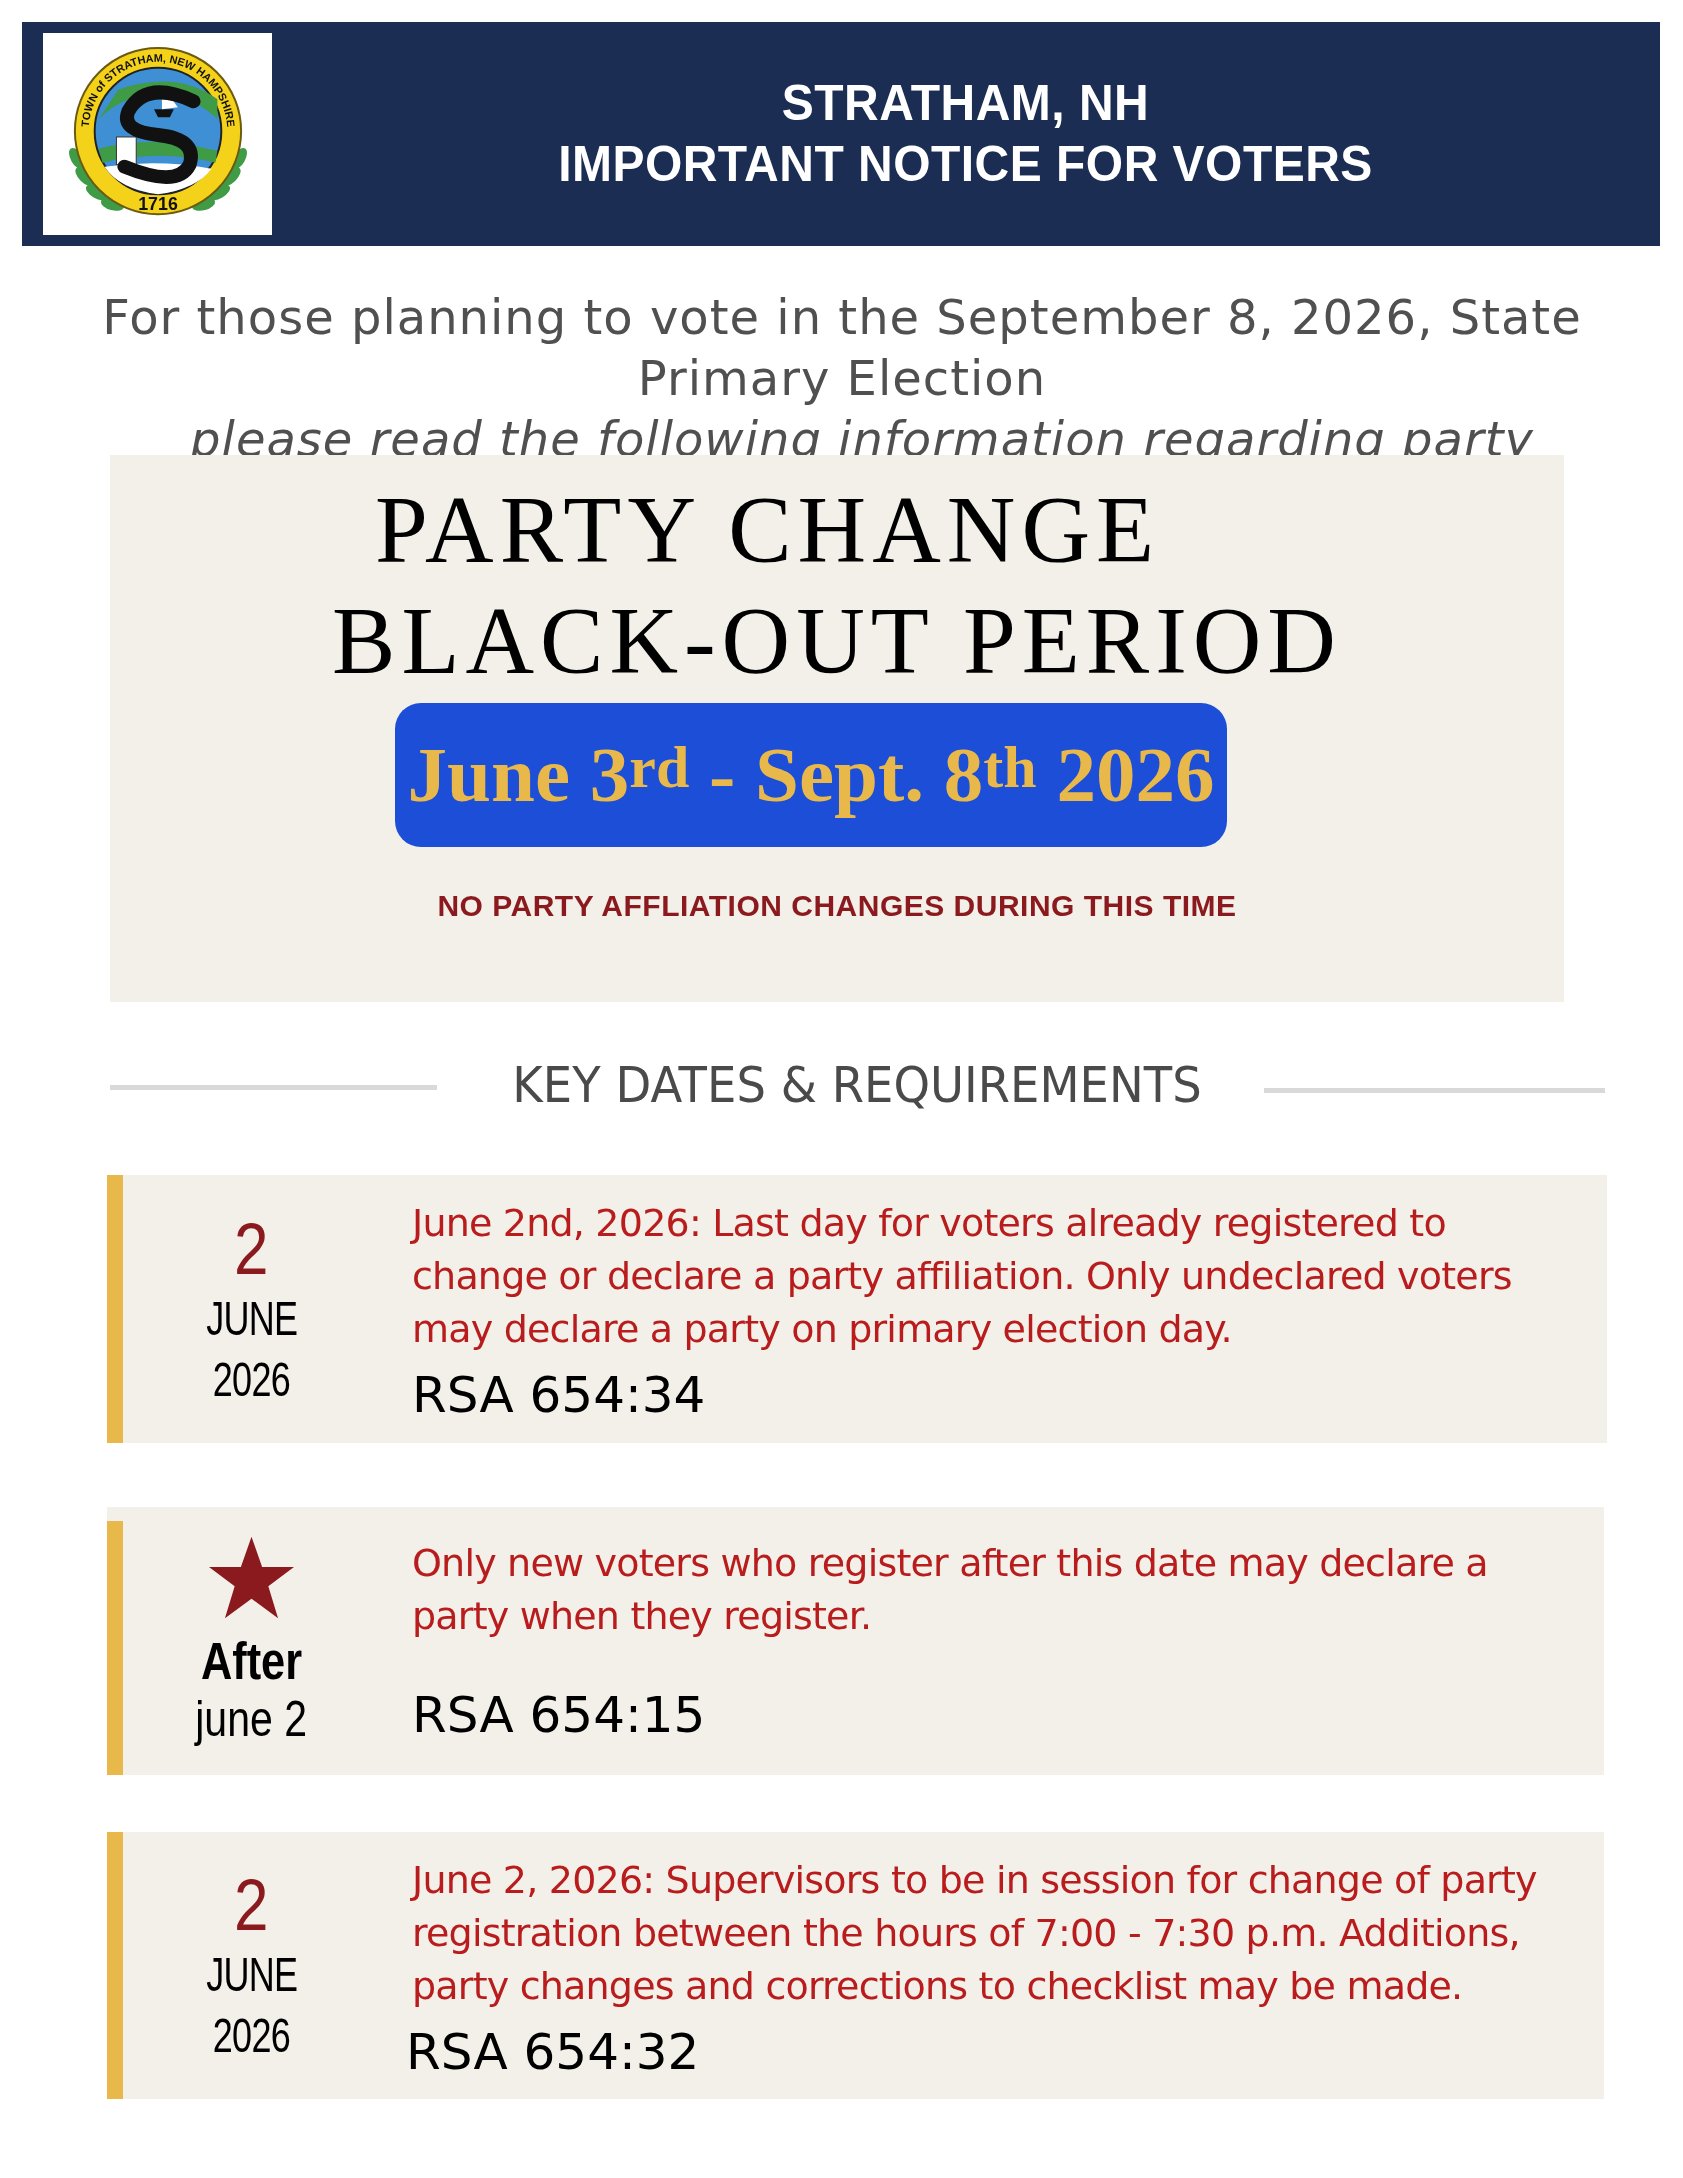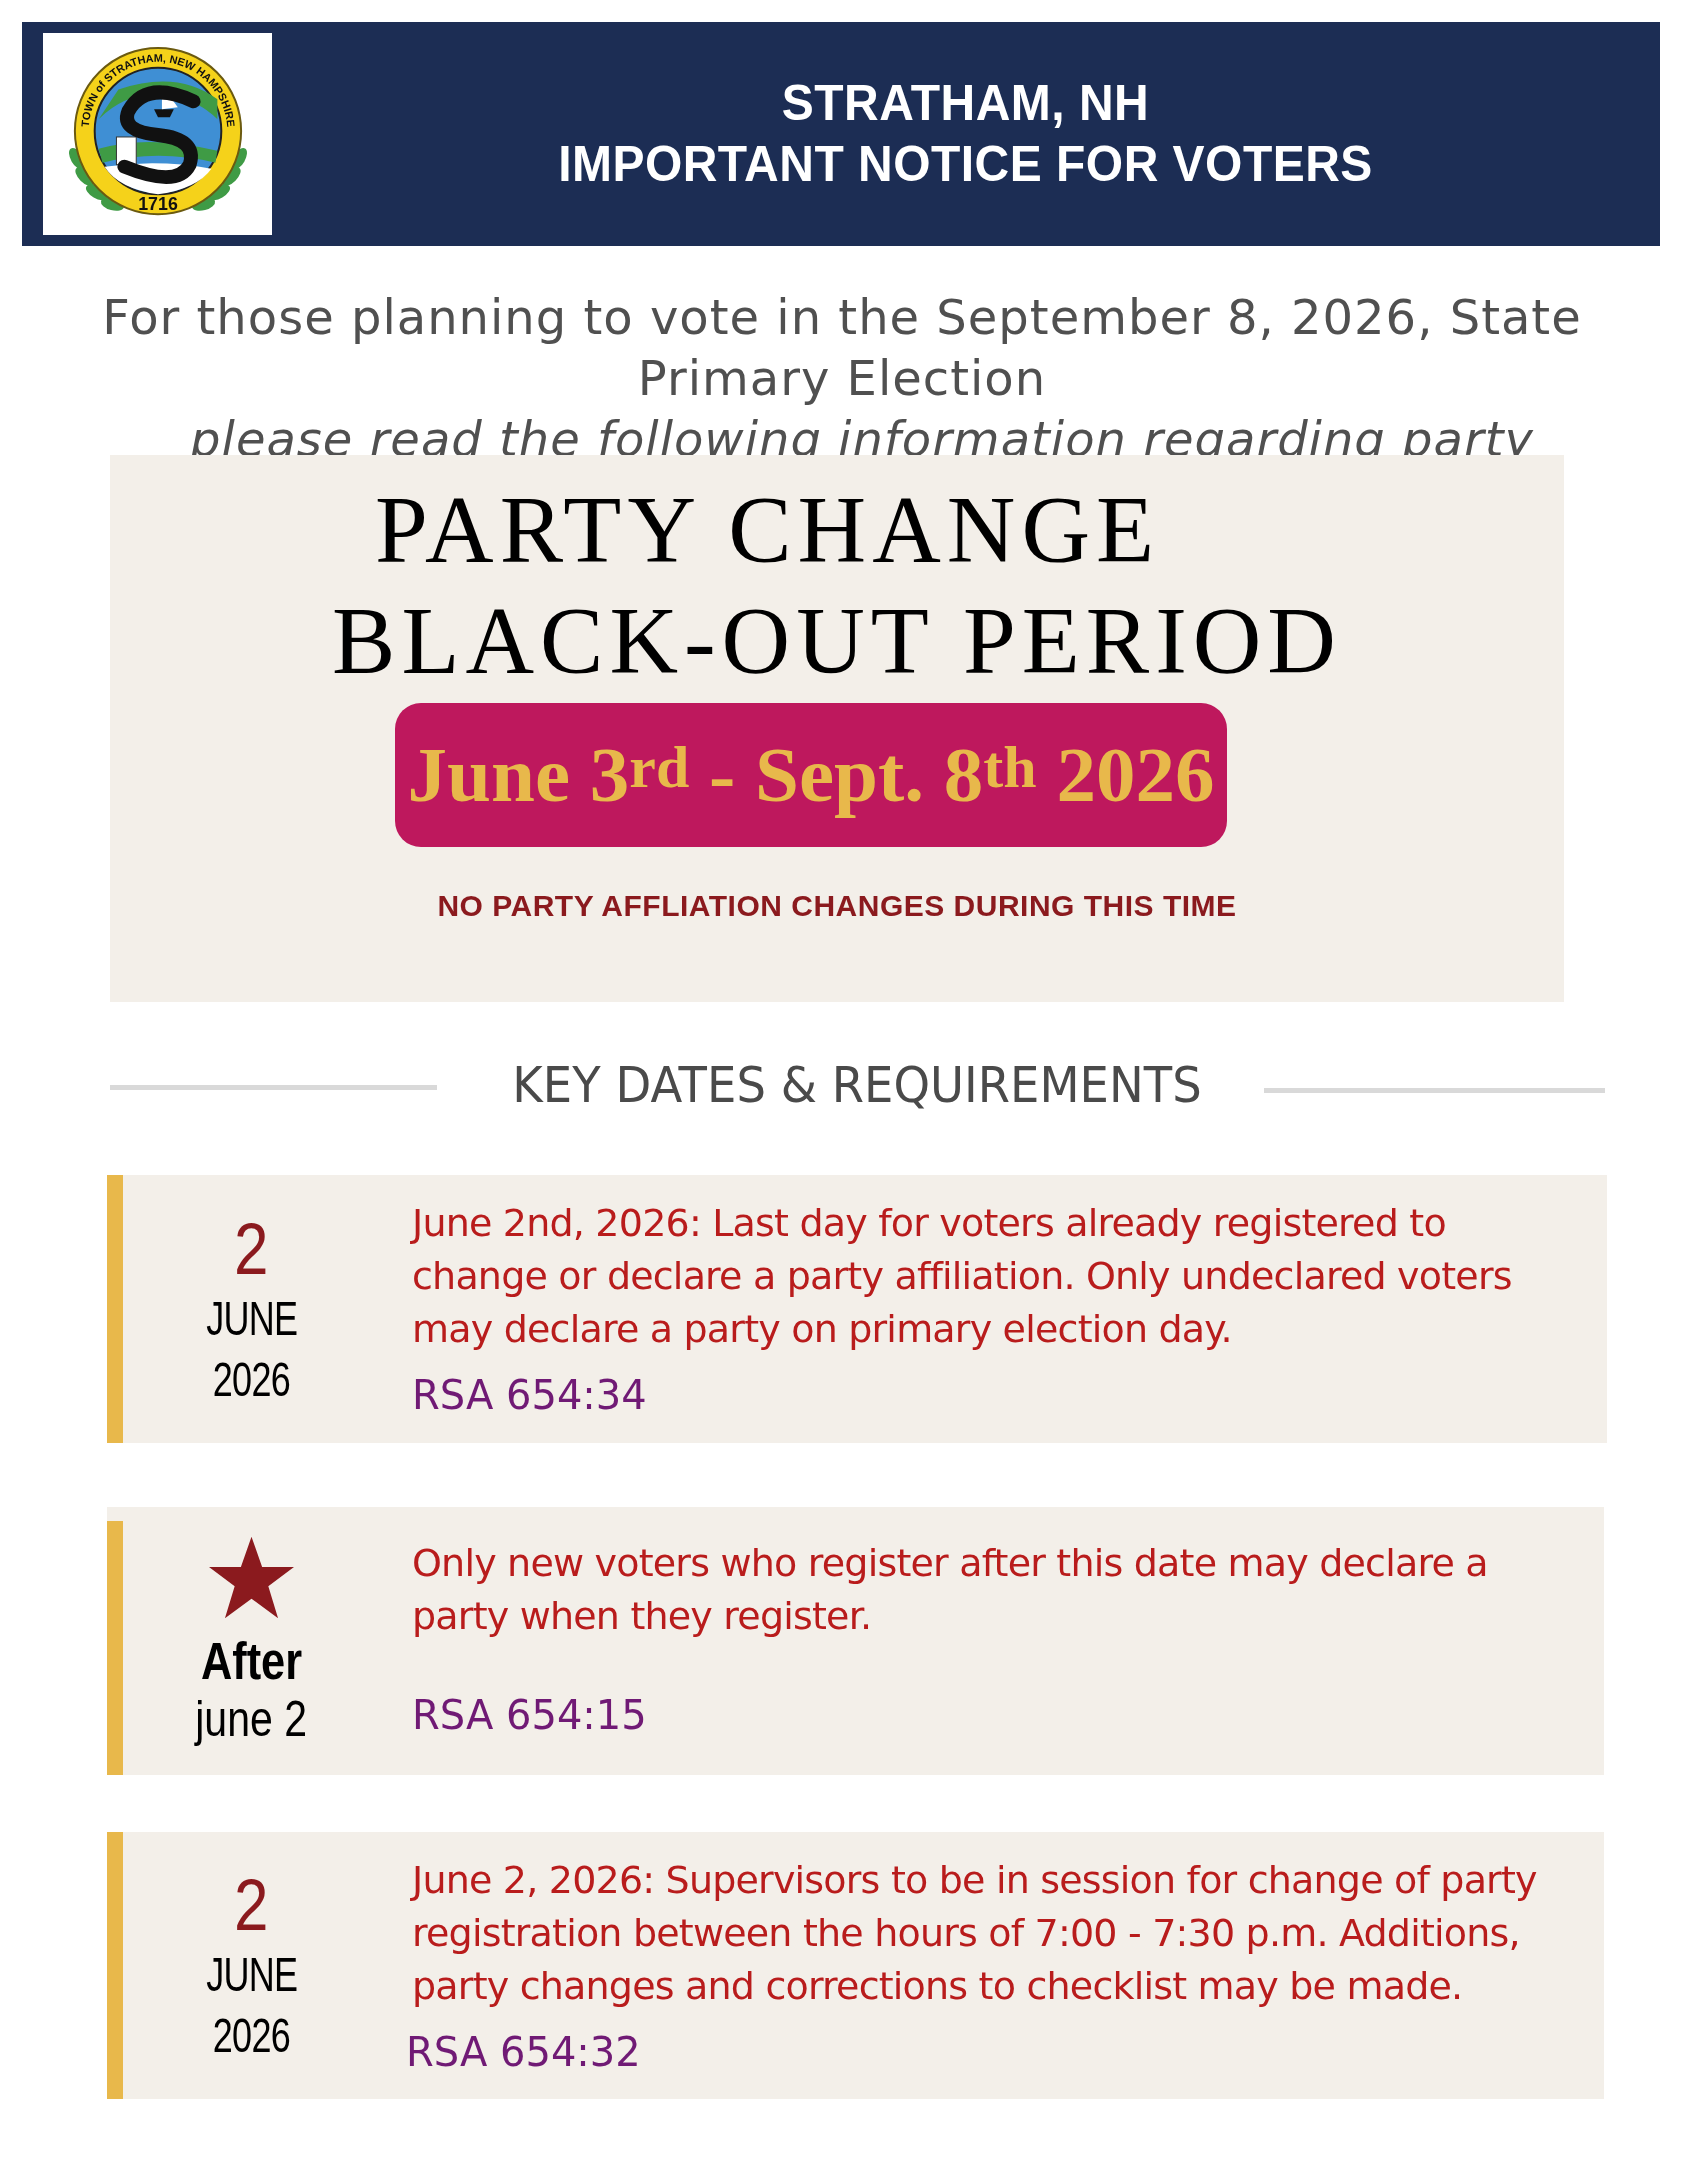--- a/index.html
+++ b/index.html
@@ -39,21 +39,21 @@
   .blackout-title {
     position: absolute; left: 0; right: 0; top: 20px;
     text-align: center; color: #000;
     font-family: "Liberation Serif", serif; font-weight: normal;
     font-size: 95px; line-height: 111px; letter-spacing: 6px;
   }
   .blackout-title span { display: block; }
   .blackout-title .t1 { padding-right: 139px; }
   .date-pill {
     position: absolute; left: 285px; top: 248px; width: 832px; height: 144px;
-    background: #be185d; border-radius: 26px;
+    background: #1d4ed8; border-radius: 26px;
     display: flex; align-items: center; justify-content: center;
     color: #e8b84b; font-family: "Liberation Serif", serif; font-weight: bold;
     font-size: 79px;
   }
   .date-pill sup { font-size: 60px; position: relative; top: -8px; }
   .warning {
     position: absolute; left: 0; right: 0; top: 434px;
     text-align: center; color: #8b1a1e;
     font-family: "Liberation Sans", sans-serif; font-weight: bold;
     font-size: 30px; letter-spacing: 0.5px;
@@ -90,21 +90,21 @@
   .date-col .after2 { font-size: 50px; line-height: 57px; transform: scaleX(0.82); }
   .star-icon { width: 89px; height: 85px; margin-bottom: 12px; }
 
   .card .text {
     position: absolute; left: 305px; right: 20px;
     color: #b91c1c; font-family: "DejaVu Sans", sans-serif; font-size: 38px; line-height: 53px;
     letter-spacing: -0.8px;
   }
   .card .rsa {
     position: absolute; left: 305px;
-    color: #701a75; font-family: "DejaVu Sans", sans-serif; font-size: 40px; line-height: 53px;
+    color: #000000; font-family: "DejaVu Sans", sans-serif; font-size: 50px; line-height: 53px;
   }
 
   .card1 { left: 107px; top: 1175px; width: 1500px; height: 268px; }
   .card1 .text { top: 22px; }
   .card1 .rsa { top: 194px; }
 
   .card2 { left: 107px; top: 1507px; width: 1497px; height: 268px; }
   .card2 .bar { top: 14px; }
   .card2 .text { top: 30px; }
   .card2 .rsa { top: 182px; }

